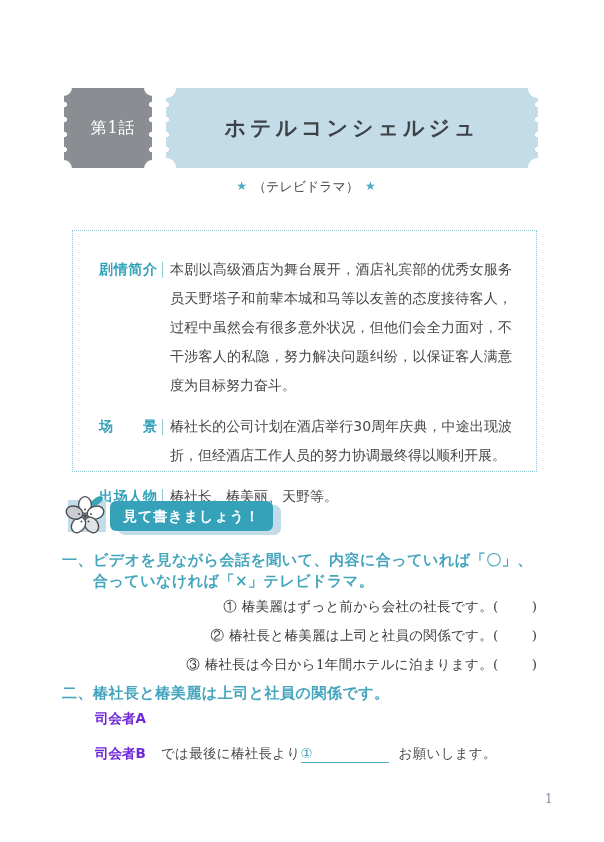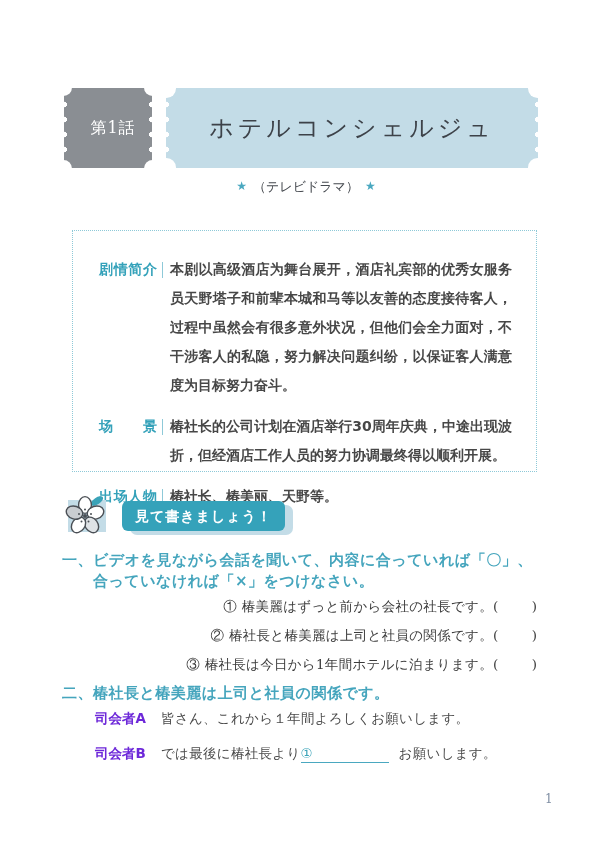--- a/index.html
+++ b/index.html
@@ -16,43 +16,43 @@
   .notch { position:absolute; background:#fff; border-radius:50%; }
   .n16 { width:17px; height:17px; }
   .n18 { width:19px; height:19px; }
   .tl { top:-9px; left:-9px; } .tr { top:-9px; right:-9px; }
   .bl { bottom:-9px; left:-9px; } .br { bottom:-9px; right:-9px; }
   .perf { position:absolute; top:9px; bottom:9px; width:8px;
           background-image:radial-gradient(circle at 50% 50%, #fff 2.7px, rgba(255,255,255,0) 3.1px);
           background-size:8px 15px; background-repeat:repeat-y; }
   .perf.left { left:-4px; } .perf.right { right:-4px; }
   .episode-label { color:#ffffff; font-family:"DejaVu Serif","Liberation Serif",serif; font-size:16px; letter-spacing:1px;margin-left:10px; }
-  .lesson-title { color:#3d4249; font-family:"DejaVu Serif","Liberation Serif",serif; font-size:24px; letter-spacing:4px; font-weight:400; }
+  .lesson-title { color:#3d4249; font-family:"DejaVu Serif","Liberation Serif",serif; font-size:21px; letter-spacing:4px; font-weight:700; }
 
   .subtitle-row { position:absolute; top:178px; left:0; width:604px; text-align:center;
                   font-family:"DejaVu Serif","Liberation Serif",serif; font-size:13px; color:#45494f;padding-left:8px; }
   .star { color:#4aa8c0; font-size:12px; position:relative; top:-1px; }
   .subtitle-text { margin:0 6px; }
 
   
   .info-box { position:absolute; top:230px; left:72px; width:465px; height:242px;
               border:1.5px dotted #8ec9d8; background:#fff; padding:24px 24px 24px 26px; }
   .info-row { display:flex; align-items:flex-start; margin-bottom:12px; }
   .info-row:last-child { margin-bottom:0; }
   .info-label { flex:0 0 58px; color:#35a2ba; font-weight:bold; font-size:14px; line-height:29px;
                 text-align:justify; text-align-last:justify; }
   .info-sep { flex:0 0 1px; width:1px; background:#8ec9d8; height:16px; margin:7px 5px 0 5px; }
-  .info-text { flex:1; font-size:14px; font-weight:bold; color:#474747; line-height:29px;
+  .info-text { flex:1; font-size:14px; font-weight:normal; color:#474747; line-height:29px;
                text-align:justify; margin-left:2px; }
 
   
   .banner { position:absolute; top:500px; left:68px; height:32px; display:flex; align-items:center; }
   .flower-tile { position:relative; width:38px; height:32px; background:#c3dce7; }
   .flower-tile svg { position:absolute; top:-8px; left:-6px; }
-  .banner-pill-wrap { position:relative; margin-left:16px; height:30px; }
+  .banner-pill-wrap { position:relative; margin-left:4px; height:30px; }
   .banner-back { position:absolute; left:8px; top:4px; width:100%; height:30px; background:#c3dce7; border-radius:7px; }
   .banner-pill { position:relative; height:30px; background:#35a2ba; border-radius:6px; color:#fff;
                  font-weight:bold; font-size:14px; line-height:30px; padding:0 13px; letter-spacing:1px; }
 
   
   .task-heading { position:absolute; left:62px; width:478px; display:flex;
                   color:#45a5bd; font-weight:bold; font-size:15px; line-height:21px; letter-spacing:0.5px; }
   .task-heading .h-num { flex:0 0 28px; }
   .task-heading .h-text { flex:1; }
   .heading-one { top:550px; }
@@ -144,21 +144,21 @@
       </svg>
     </div>
     <div class="banner-pill-wrap">
       <div class="banner-back"></div>
       <div class="banner-pill">見て書きましょう！</div>
     </div>
   </div>
 
   <div class="task-heading heading-one">
     <span class="h-num">一、</span>
-    <span class="h-text">ビデオを見ながら会話を聞いて、内容に合っていれば「〇」、合っていなければ「×」をつけなさい。</span>
+    <span class="h-text">ビデオを見ながら会話を聞いて、内容に合っていれば「〇」、合っていなければ「×」テレビドラマ。</span>
   </div>
 
   <div class="tf-items">
     <div class="tf-item">
       <span class="tf-text"><span>①</span> <span>椿美麗はずっと前から会社の社長です。</span></span>
       <span class="tf-answer">
           <span>(</span>
           <span>)</span>
         </span>
     </div>
@@ -178,21 +178,20 @@
     </div>
   </div>
 
   <div class="task-heading heading-two">
     <span class="h-num">二、</span>
     <span class="h-text">椿社長と椿美麗は上司と社員の関係です。</span>
   </div>
 
   <div class="dialogue dialogue-a">
     <span class="speaker">司会者A</span>
-    <span class="dialogue-text">皆さん、これから１年間よろしくお願いします。</span>
   </div>
 
   <div class="dialogue dialogue-b">
     <span class="speaker">司会者B</span>
     <span class="dialogue-text"><span>では最後に椿社長より</span><span class="blank">①</span><span>お願いします。</span></span>
   </div>
 
   <div class="page-number">1</div>
 
 </div>

